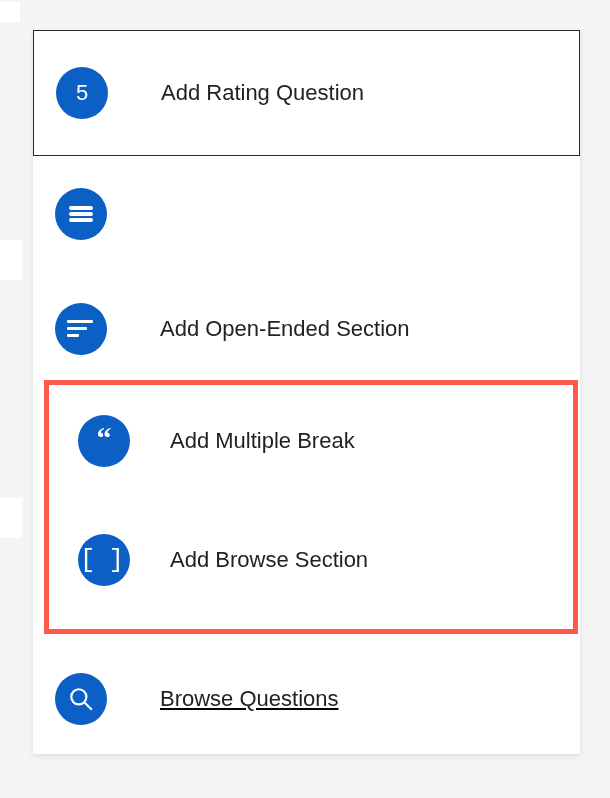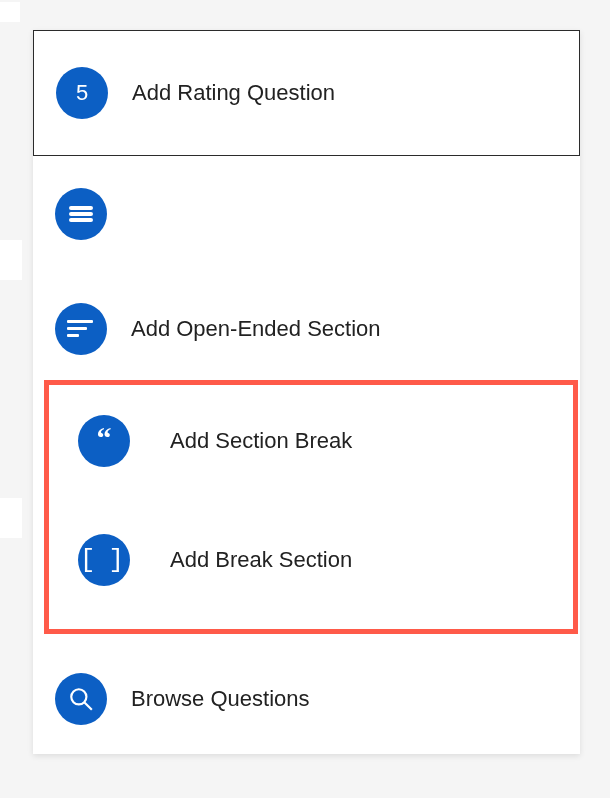--- a/index.html
+++ b/index.html
@@ -71,21 +71,21 @@
       align-items: center;
       justify-content: center;
       flex-shrink: 0;
     }
     .icon-num {
       color: #fff;
       font-size: 22px;
       font-weight: 400;
     }
     .item-label {
-      margin-left: 24px;
+      margin-left: 53px;
       font-size: 22px;
       color: #222;
       font-weight: 400;
     }
     .section-item .item-label {
       margin-left: 40px;
     }
     .spacer {
       height: 20px;
     }
@@ -186,33 +186,33 @@
         <div class="tl tl3"></div>
       </div>
     </div>
     <span class="item-label">Add Open-Ended Section</span>
   </div>
 
   <div class="menu-item section-item">
     <div class="icon-circle">
       <span class="icon-quote">“</span>
     </div>
-    <span class="item-label">Add Section Break</span>
+    <span class="item-label">Add Multiple Break</span>
   </div>
 
   <div class="menu-item section-item" style="height:128px;">
     <div class="icon-circle">
       <span class="icon-brackets">[ ]</span>
     </div>
-    <span class="item-label">Add Break Section</span>
+    <span class="item-label">Add Browse Section</span>
   </div>
 
   <div class="spacer"></div>
 
-  <div class="menu-item" style="height:110px;">
+  <div class="menu-item" style="height:110px;text-decoration:underline;">
     <div class="icon-circle">
       <svg viewBox="0 0 24 24">
         <circle cx="10" cy="10" r="7"></circle>
         <line x1="15" y1="15" x2="22" y2="22"></line>
       </svg>
     </div>
     <span class="item-label">Browse Questions</span>
   </div>
 
 </div>

